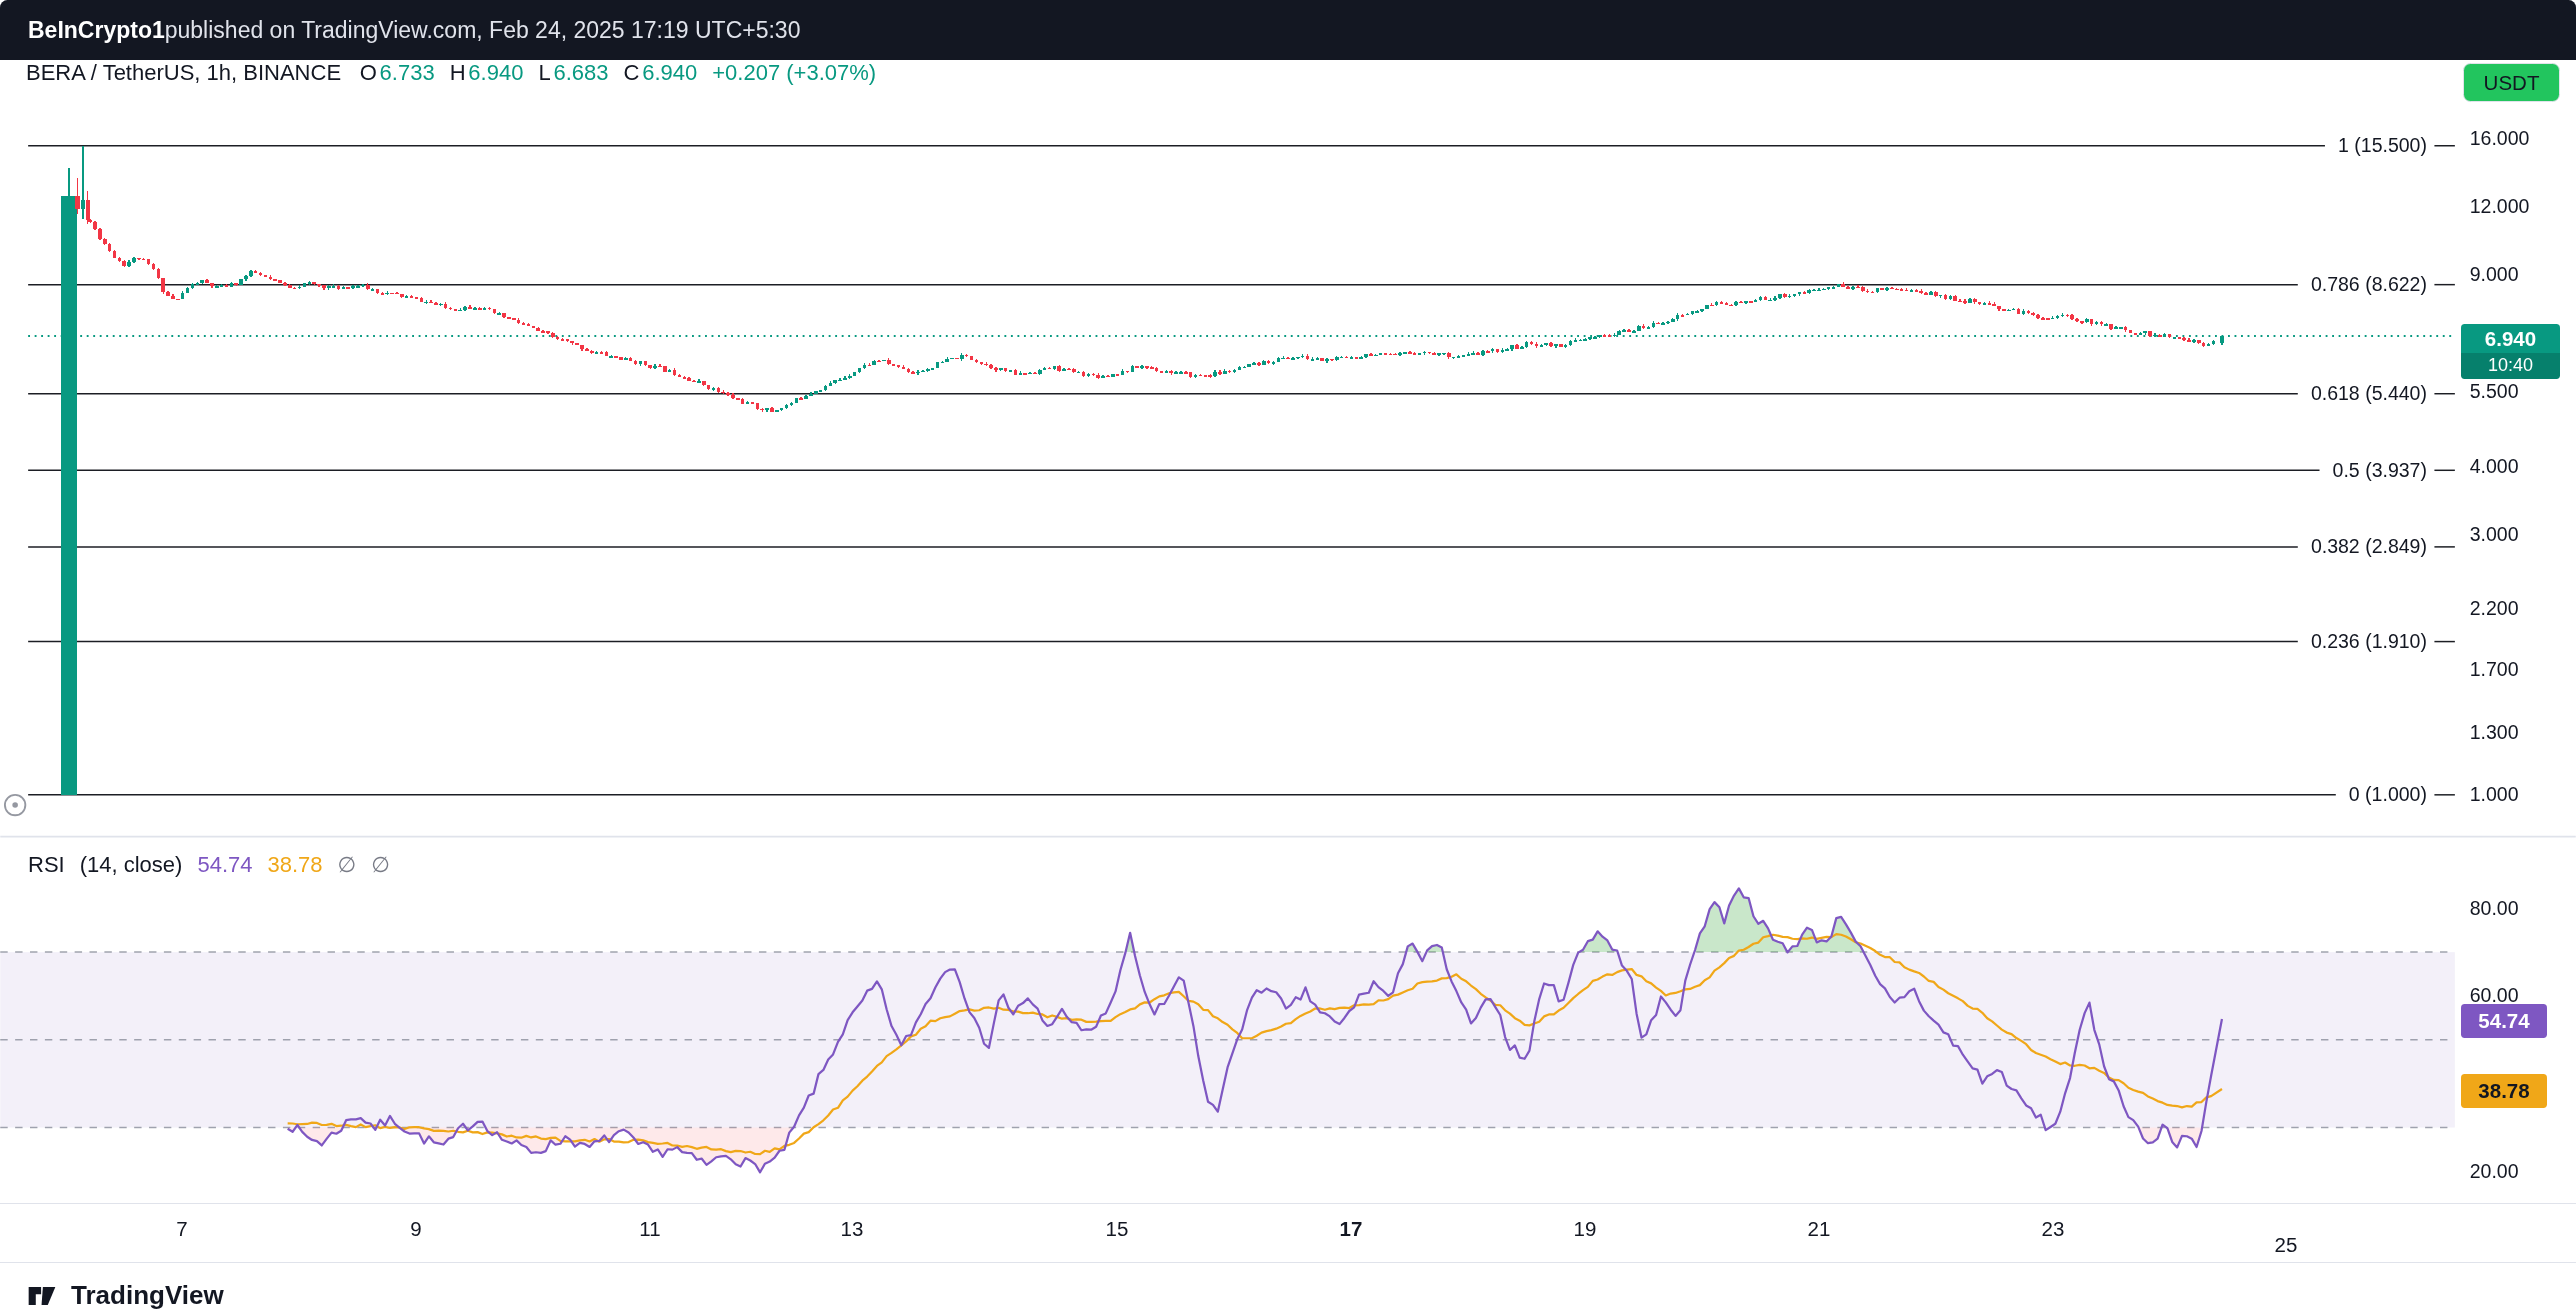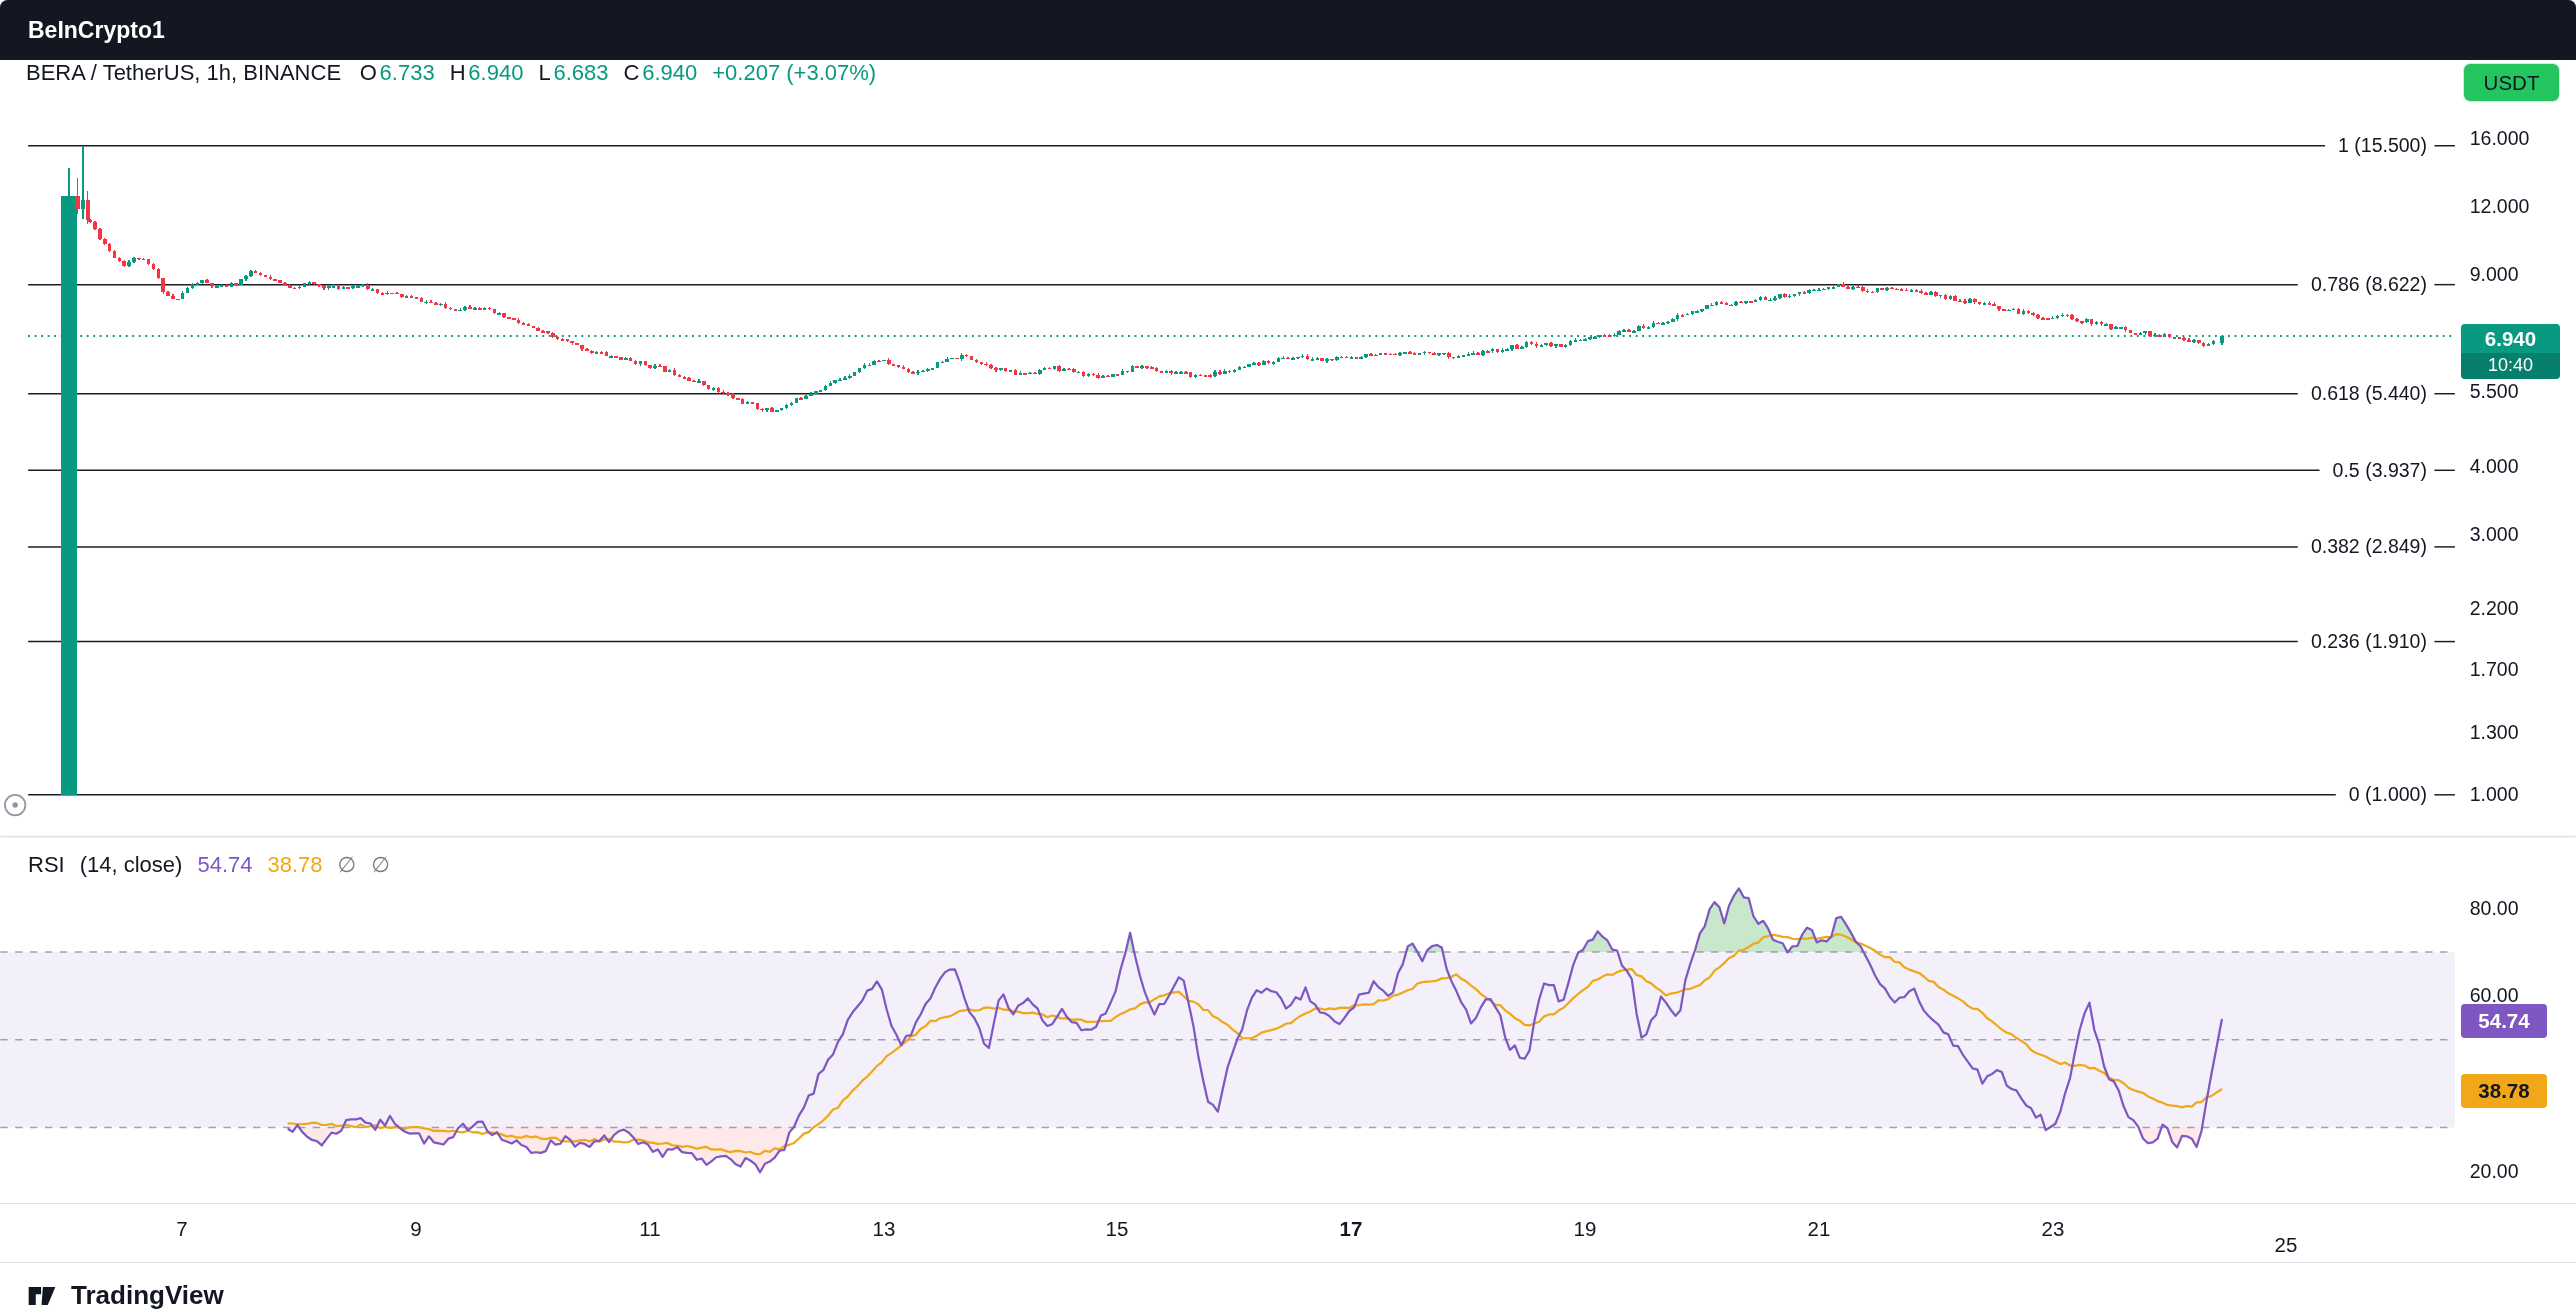--- a/index.html
+++ b/index.html
@@ -39,20 +39,21 @@
           display:flex;align-items:center;gap:13px;padding-left:26px;background:#fff}
   .footer .brand{font-size:26px;font-weight:700;color:var(--text_dark,#131722)}
 </style>
 </head>
 <body>
 
 <div class="screen">
 
   <header class="topbar">
     <span class="user">BeInCrypto1</span>
+      <span> published on TradingView.com, Feb 24, 2025 17:19 UTC+5:30</span>
   </header>
 
   <div class="symbol-row">
     <span class="symbol">BERA / TetherUS, 1h, BINANCE</span>
     <span class="ohlc">
       <span class="pair">
           <span class="lbl">O</span>
           <span class="val">6.733</span>
         </span>
       <span class="pair">
@@ -1039,21 +1040,21 @@
     <span class="v1">54.74</span>
     <span class="v2">38.78</span>
     <span class="hid">∅</span>
     <span class="hid">∅</span>
   </div>
 
   <div class="time-axis" id="time-axis">
       <span style="left: 182px;">7</span>
       <span style="left: 416px;">9</span>
       <span style="left: 650px;">11</span>
-      <span style="left: 884px;">13</span>
+      <span style="left: 852px;">13</span>
       <span style="left: 1117px;">15</span>
       <span class="bold" style="left: 1351px;">17</span>
       <span style="left: 1585px;">19</span>
       <span style="left: 1819px;">21</span>
       <span style="left: 2053px;">23</span>
       <span style="left: 2286px; margin-top: 16px;">25</span>
     </div>
 
   <footer class="footer">
     <svg width="32" height="32" viewBox="0 0 36 36">

